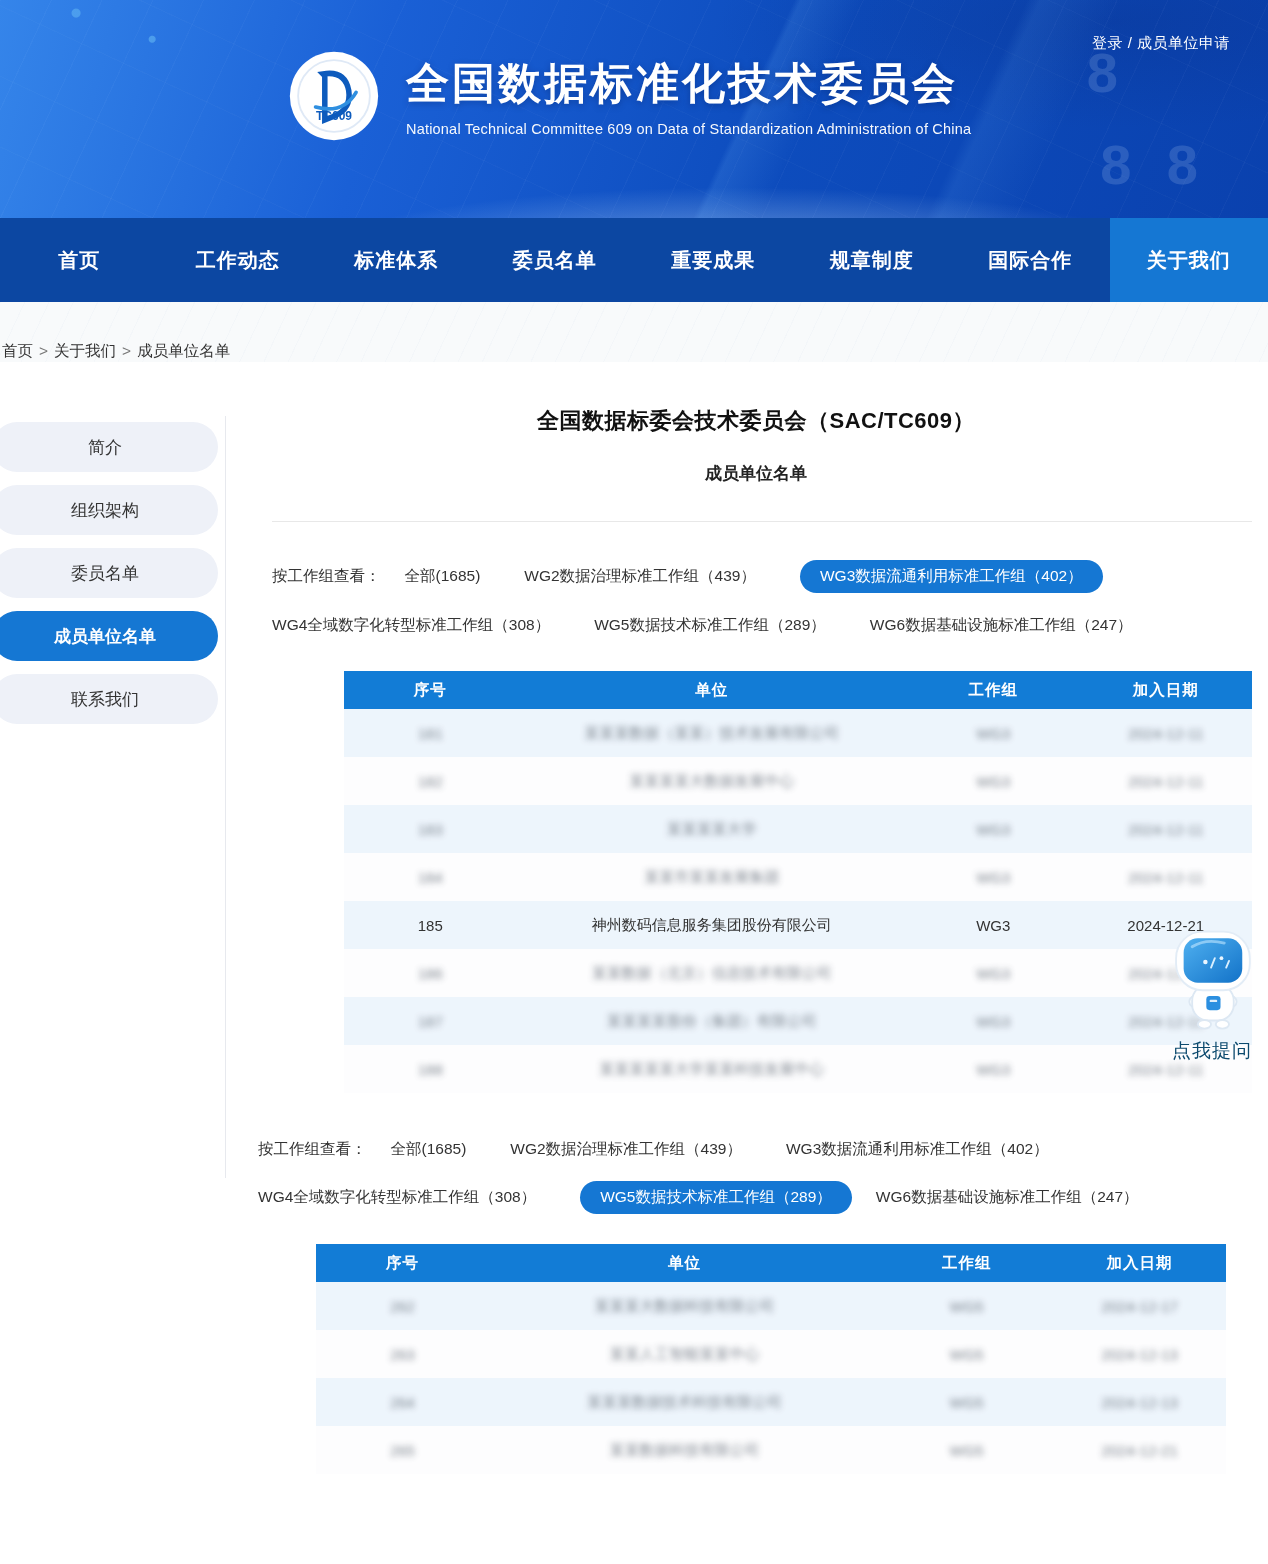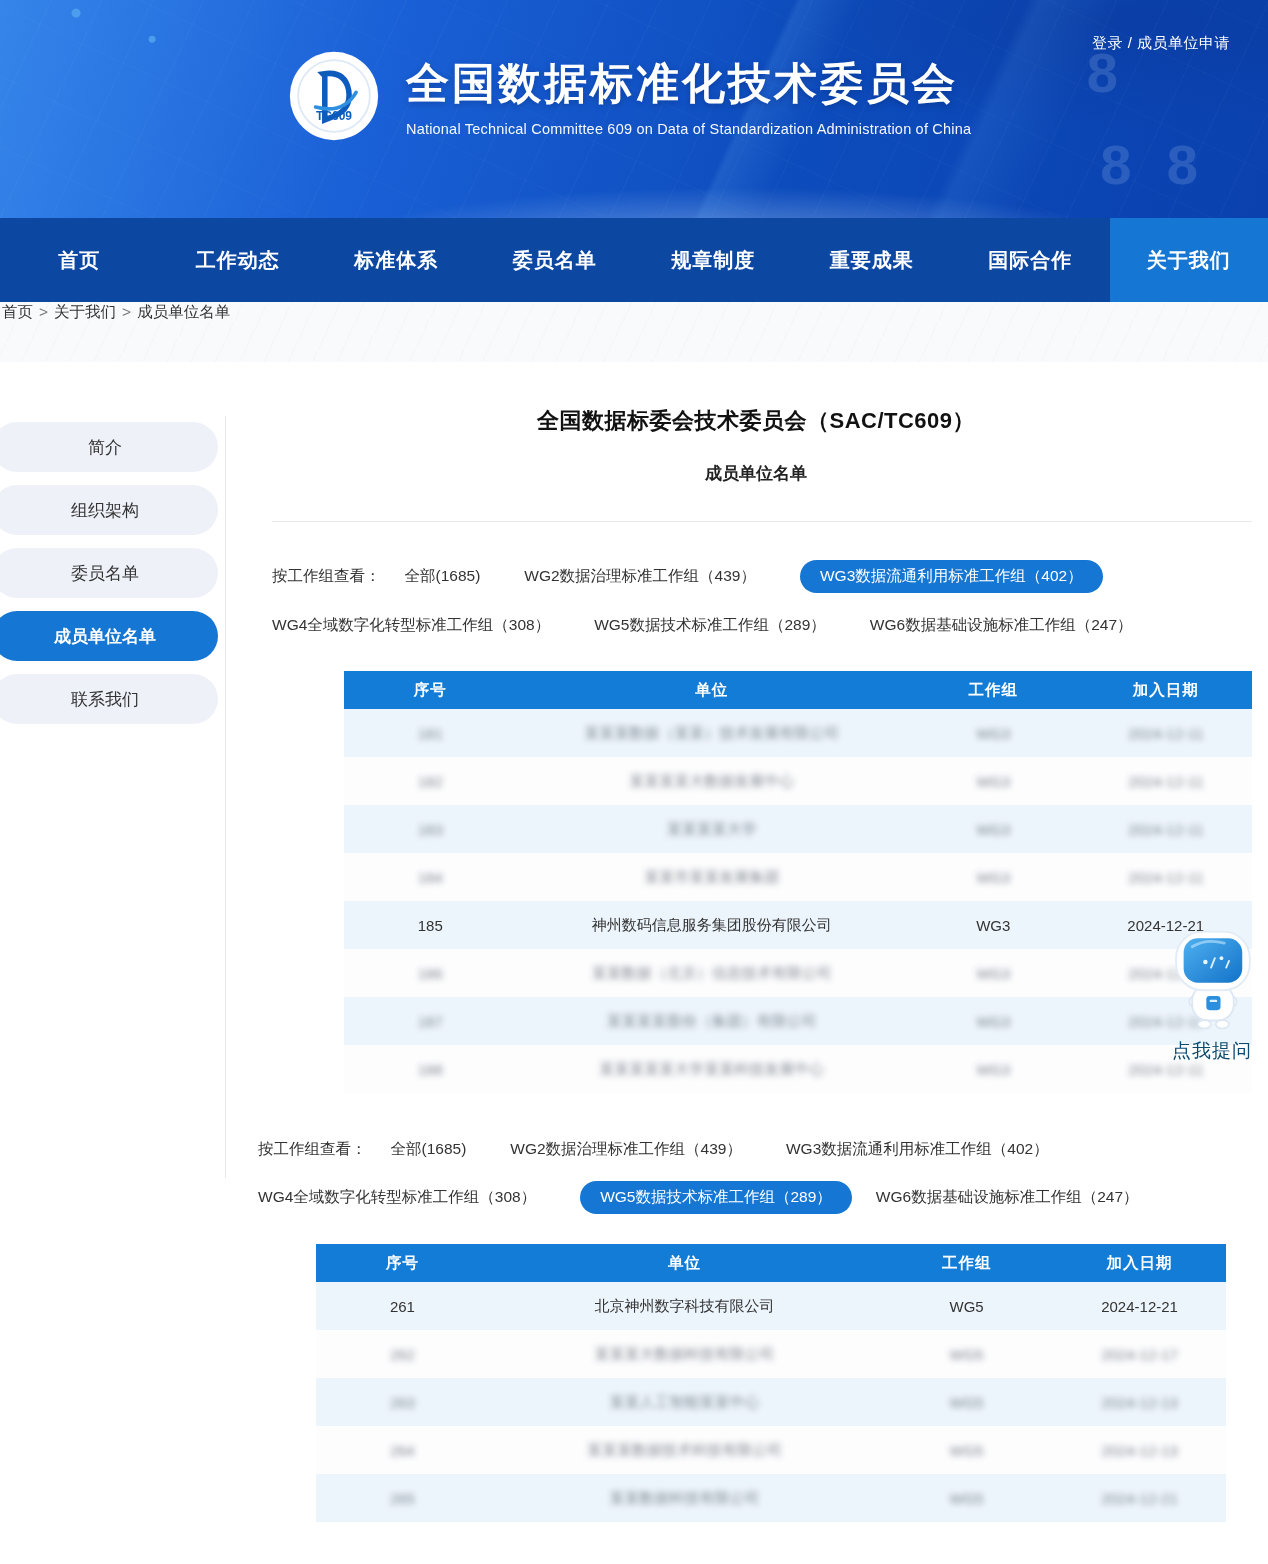--- a/index.html
+++ b/index.html
@@ -36,21 +36,21 @@
     text-shadow:0 2px 6px rgba(0,30,90,.35); white-space:nowrap; }
   .brand-sub { font-size:14.5px; margin-top:8px; letter-spacing:.2px; opacity:.96; white-space:nowrap; }
 
   
   .nav { display:flex; width:100%; height:84px; background:#0c47a2; }
   .nav-item { flex:1 1 0; display:flex; align-items:center; justify-content:center;
     color:#fff; font-size:20px; font-weight:bold; letter-spacing:1px; cursor:pointer; }
   .nav-item.active { background:#1577d3; }
 
   
-  .crumb-bar { height:60px; background:#f8fafb; display:flex; align-items:flex-start;
+  .crumb-bar { height:60px; background:#f8fafb; display:flex; align-items:flex-end;
     font-size:15.5px; color:#333; padding-left:2px;
     background-image:repeating-linear-gradient(115deg, rgba(13,71,162,.02) 0 1px, transparent 1px 22px); }
   .bc-item { cursor:pointer; }
   .bc-sep { color:#777; margin:0 6px; }
 
   
   .page { position:relative; width:100%; }
   .sidebar { position:absolute; left:0; top:16px; width:218px; z-index:2; }
   .side-item { margin:0 0 13px -8px; width:226px; height:50px; border-radius:26px;
     background:#eef1f8; display:flex; align-items:center; justify-content:center;
@@ -114,22 +114,22 @@
       <div class="brand-sub">National Technical Committee 609 on Data of Standardization Administration of China</div>
     </div>
   </div>
 </div>
 
 <div class="nav">
     <div class="nav-item">首页</div>
     <div class="nav-item">工作动态</div>
     <div class="nav-item">标准体系</div>
     <div class="nav-item">委员名单</div>
+    <div class="nav-item">重要成果</div>
     <div class="nav-item">规章制度</div>
-    <div class="nav-item">重要成果</div>
     <div class="nav-item">国际合作</div>
     <div class="nav-item active">关于我们</div>
   </div>
 
 <div class="crumb-bar">
   <div id="breadcrumb"><span class="bc-item">首页</span><span class="bc-sep">&gt;</span><span class="bc-item">关于我们</span><span class="bc-sep">&gt;</span><span class="bc-item">成员单位名单</span></div>
 </div>
 
 <div class="page">
   <div class="sidebar">
@@ -239,26 +239,20 @@
       <table class="member-table">
         <thead>
             <tr>
               <th>序号</th>
               <th>单位</th>
               <th>工作组</th>
               <th>加入日期</th>
             </tr>
           </thead>
         <tbody>
-            <tr>
-              <td><span>261</span></td>
-              <td><span>北京神州数字科技有限公司</span></td>
-              <td><span>WG5</span></td>
-              <td><span>2024-12-21</span></td>
-            </tr>
             <tr class="blurred">
               <td><span>262</span></td>
               <td><span>某某某大数据科技有限公司</span></td>
               <td><span>WG5</span></td>
               <td><span>2024-12-17</span></td>
             </tr>
             <tr class="blurred">
               <td><span>263</span></td>
               <td><span>某某人工智能某某中心</span></td>
               <td><span>WG5</span></td>

